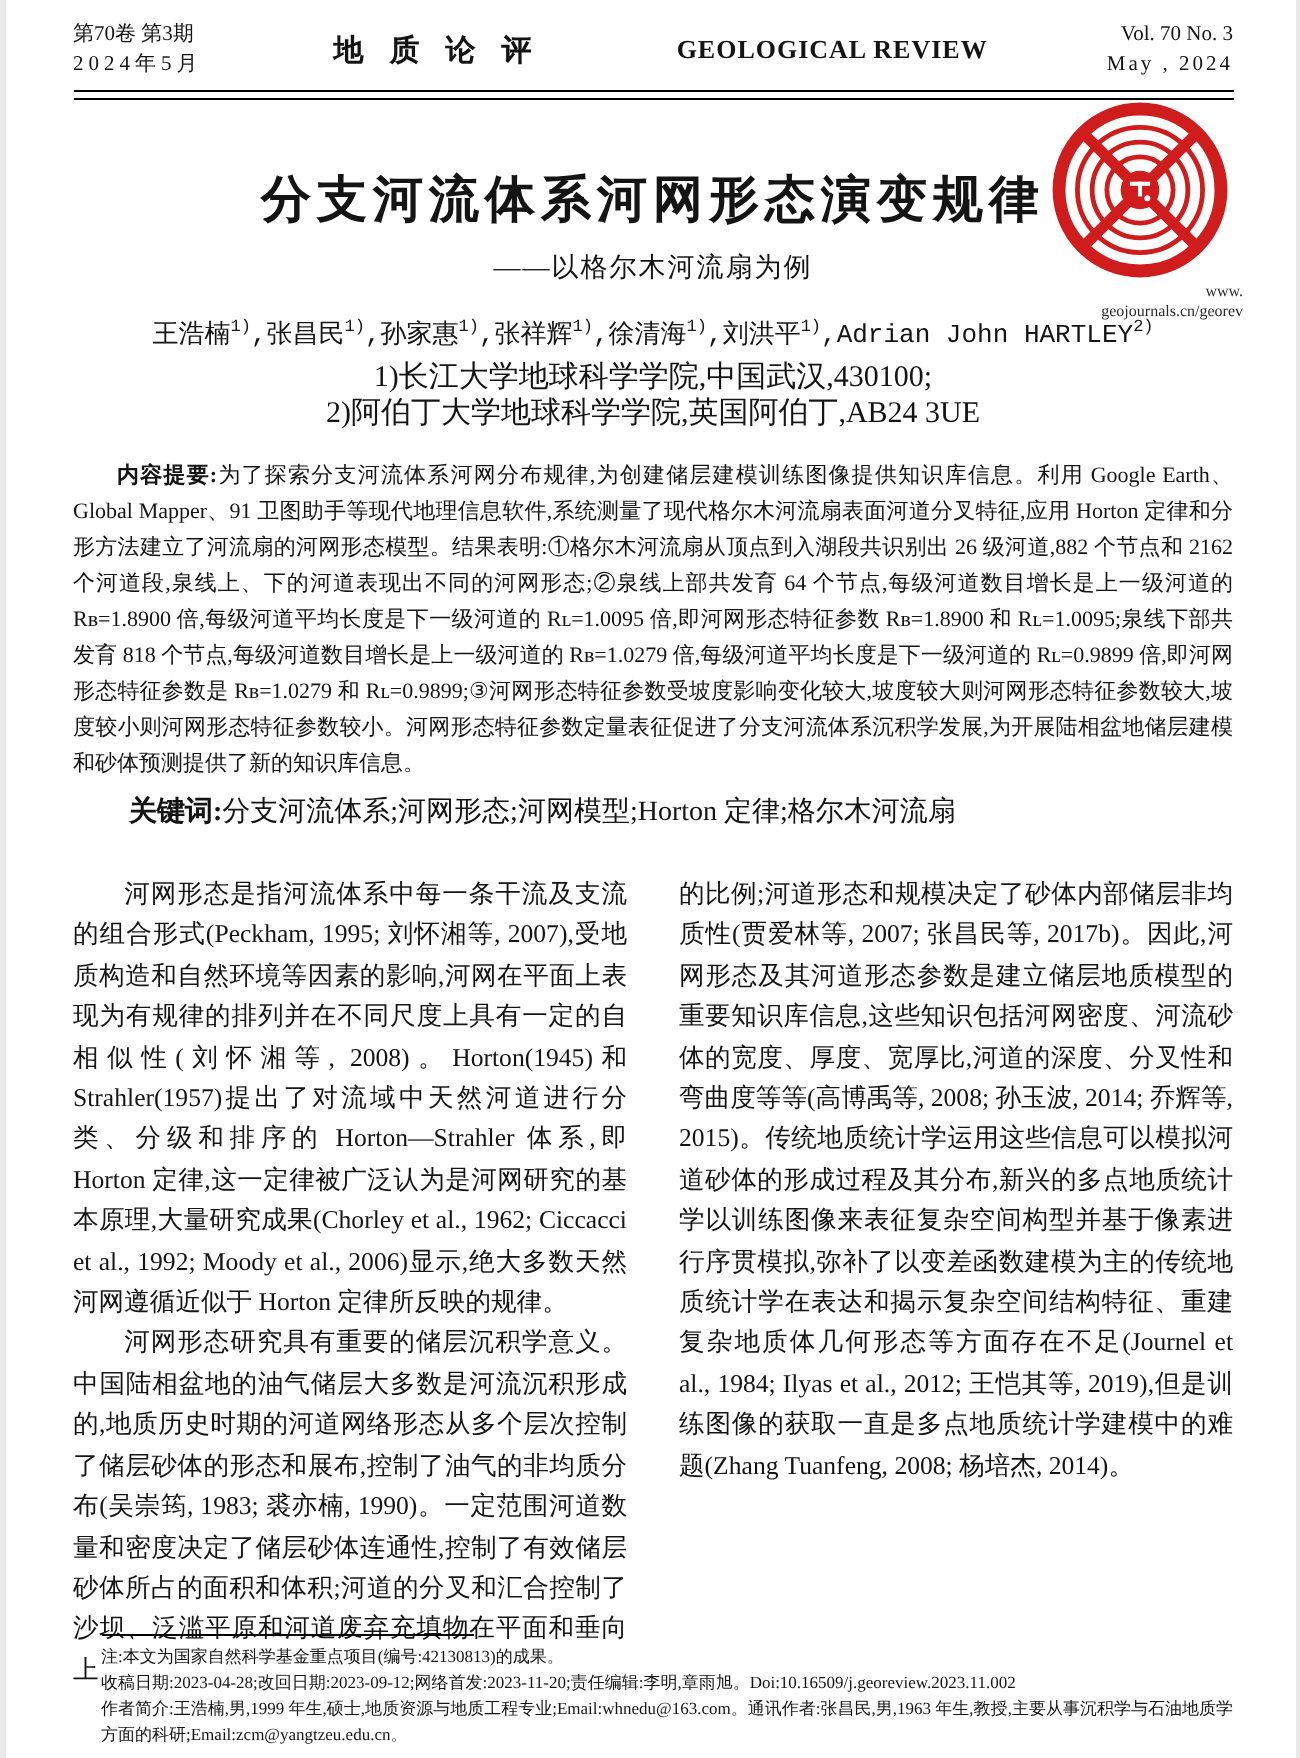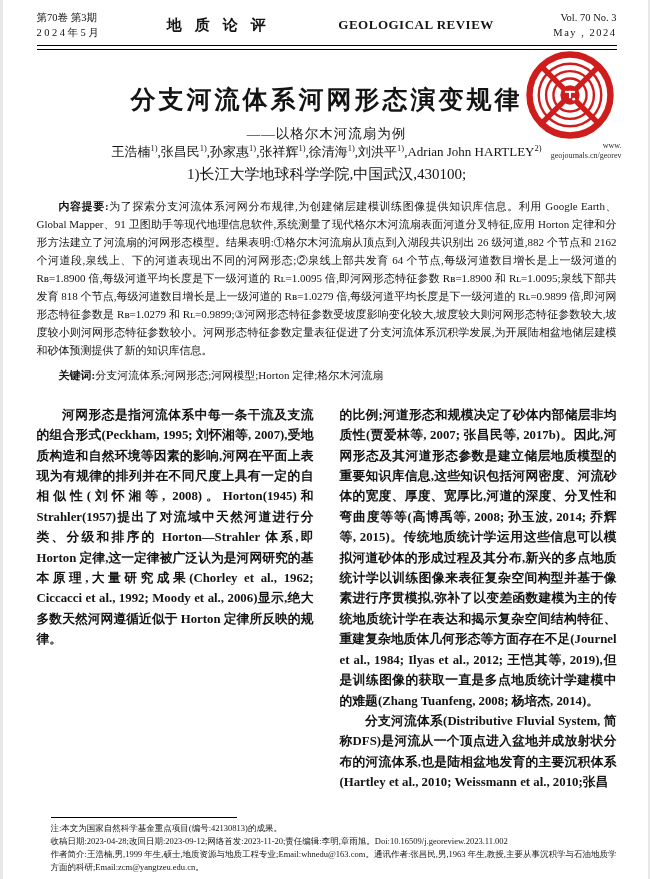--- a/index.html
+++ b/index.html
@@ -24,30 +24,30 @@
   .jh-right .l2{letter-spacing:1.5px;}
   .rule-double{margin-top:5px;height:3px;border-top:1.6px solid #000;border-bottom:1.6px solid #000;}
   
   .title{margin-top:33px;text-align:center;font-family:"Liberation Sans","DejaVu Sans",sans-serif;font-size:25px;font-weight:bold;letter-spacing:3px;}
   .subtitle{margin-top:9px;text-align:center;font-size:13.5px;letter-spacing:1px;}
   
   .seal{position:absolute;top:49px;right:26px;width:104px;text-align:right;}
   .seal svg{display:block;margin:0 auto;}
   .seal .url{font-size:8px;line-height:9.5px;color:#2b2b2b;font-family:"Liberation Serif","DejaVu Serif",serif;}
   
-  .authors{text-align:center;font-size:13px;white-space:nowrap;}
+  .authors{margin-top:15px;text-align:center;font-size:13px;white-space:nowrap;font-family:Liberation Mono, monospace;}
   .authors sup{font-size:8.5px;}
   .affils{margin-top:5px;text-align:center;font-size:15px;line-height:17.5px;}
   
   .abstract{margin-top:13px;font-size:11px;line-height:18px;text-align:justify;}
   .abstract p{margin:0;text-indent:2em;}
   .b{font-weight:bold;}
-  .keywords{margin-top:7px;font-size:11px;line-height:18px;text-indent:2em;text-align:justify;}
+  .keywords{margin-top:7px;font-size:14px;line-height:18px;text-indent:2em;text-align:justify;}
   
-  .body-cols{margin-top:21px;display:flex;gap:26px;font-weight:bold;}
+  .body-cols{margin-top:21px;display:flex;gap:26px;}
   .col{width:287px;font-size:12.8px;line-height:20.4px;text-align:justify;}
   .col p{margin:0;text-indent:2em;}
   .col p.cont{text-indent:0;}
   
   .footnote{position:absolute;left:48px;right:31px;bottom:5px;font-size:8.5px;line-height:13px;text-align:justify;}
   .fn-rule{width:186px;border-top:1.2px solid #000;margin-bottom:4px;}
 </style>
 </head>
 <body>
 
@@ -88,37 +88,38 @@
 
   <div class="title">分支河流体系河网形态演变规律</div>
   <div class="subtitle">——以格尔木河流扇为例</div>
 
   <div class="authors">
     <span class="author"><span>王浩楠</span><sup>1)</sup><span>,</span></span><span class="author"><span>张昌民</span><sup>1)</sup><span>,</span></span><span class="author"><span>孙家惠</span><sup>1)</sup><span>,</span></span><span class="author"><span>张祥辉</span><sup>1)</sup><span>,</span></span><span class="author"><span>徐清海</span><sup>1)</sup><span>,</span></span><span class="author"><span>刘洪平</span><sup>1)</sup><span>,</span></span><span class="author"><span>Adrian John HARTLEY</span><sup>2)</sup><span></span></span>
   </div>
 
   <div class="affils">
     <div>1)长江大学地球科学学院,中国武汉,430100;</div>
+    <div>2)阿伯丁大学地球科学学院,英国阿伯丁,AB24 3UE</div>
   </div>
 
   <div class="abstract">
     <p><span class="b">内容提要:</span><span>为了探索分支河流体系河网分布规律,为创建储层建模训练图像提供知识库信息。利用 Google Earth、Global Mapper、91 卫图助手等现代地理信息软件,系统测量了现代格尔木河流扇表面河道分叉特征,应用 Horton 定律和分形方法建立了河流扇的河网形态模型。结果表明:①格尔木河流扇从顶点到入湖段共识别出 26 级河道,882 个节点和 2162 个河道段,泉线上、下的河道表现出不同的河网形态;②泉线上部共发育 64 个节点,每级河道数目增长是上一级河道的 Rʙ=1.8900 倍,每级河道平均长度是下一级河道的 Rʟ=1.0095 倍,即河网形态特征参数 Rʙ=1.8900 和 Rʟ=1.0095;泉线下部共发育 818 个节点,每级河道数目增长是上一级河道的 Rʙ=1.0279 倍,每级河道平均长度是下一级河道的 Rʟ=0.9899 倍,即河网形态特征参数是 Rʙ=1.0279 和 Rʟ=0.9899;③河网形态特征参数受坡度影响变化较大,坡度较大则河网形态特征参数较大,坡度较小则河网形态特征参数较小。河网形态特征参数定量表征促进了分支河流体系沉积学发展,为开展陆相盆地储层建模和砂体预测提供了新的知识库信息。</span></p>
   </div>
 
   <div class="keywords">
     <span class="b">关键词:</span><span>分支河流体系;河网形态;河网模型;Horton 定律;格尔木河流扇</span>
   </div>
 
   <div class="body-cols">
     <div class="col">
       <p>河网形态是指河流体系中每一条干流及支流的组合形式(Peckham, 1995; 刘怀湘等, 2007),受地质构造和自然环境等因素的影响,河网在平面上表现为有规律的排列并在不同尺度上具有一定的自相似性(刘怀湘等, 2008)。Horton(1945)和 Strahler(1957)提出了对流域中天然河道进行分类、分级和排序的 Horton—Strahler 体系,即 Horton 定律,这一定律被广泛认为是河网研究的基本原理,大量研究成果(Chorley et al., 1962; Ciccacci et al., 1992; Moody et al., 2006)显示,绝大多数天然河网遵循近似于 Horton 定律所反映的规律。</p>
+      <p>河网形态研究具有重要的储层沉积学意义。中国陆相盆地的油气储层大多数是河流沉积形成的,地质历史时期的河道网络形态从多个层次控制了储层砂体的形态和展布,控制了油气的非均质分布(吴崇筠, 1983; 裘亦楠, 1990)。一定范围河道数量和密度决定了储层砂体连通性,控制了有效储层砂体所占的面积和体积;河道的分叉和汇合控制了沙坝、泛滥平原和河道废弃充填物在平面和垂向上</p>
     </div>
     <div class="col">
       <p class="cont">的比例;河道形态和规模决定了砂体内部储层非均质性(贾爱林等, 2007; 张昌民等, 2017b)。因此,河网形态及其河道形态参数是建立储层地质模型的重要知识库信息,这些知识包括河网密度、河流砂体的宽度、厚度、宽厚比,河道的深度、分叉性和弯曲度等等(高博禹等, 2008; 孙玉波, 2014; 乔辉等, 2015)。传统地质统计学运用这些信息可以模拟河道砂体的形成过程及其分布,新兴的多点地质统计学以训练图像来表征复杂空间构型并基于像素进行序贯模拟,弥补了以变差函数建模为主的传统地质统计学在表达和揭示复杂空间结构特征、重建复杂地质体几何形态等方面存在不足(Journel et al., 1984; Ilyas et al., 2012; 王恺其等, 2019),但是训练图像的获取一直是多点地质统计学建模中的难题(Zhang Tuanfeng, 2008; 杨培杰, 2014)。</p>
-      <p>分支河流体系(Distributive Fluvial System, 简称DFS)是河流从一个顶点进入盆地并成放射状分布的河流体系,也是陆相盆地发育的主要沉积体系(Hartley et al., 2010; Weissmann et al., 2010;张昌</p>
     </div>
   </div>
 
   <div class="footnote">
     <div class="fn-rule"></div>
     <div>注:本文为国家自然科学基金重点项目(编号:42130813)的成果。</div>
     <div>收稿日期:2023-04-28;改回日期:2023-09-12;网络首发:2023-11-20;责任编辑:李明,章雨旭。Doi:10.16509/j.georeview.2023.11.002</div>
     <div>作者简介:王浩楠,男,1999 年生,硕士,地质资源与地质工程专业;Email:whnedu@163.com。通讯作者:张昌民,男,1963 年生,教授,主要从事沉积学与石油地质学方面的科研;Email:zcm@yangtzeu.edu.cn。</div>
   </div>
 

